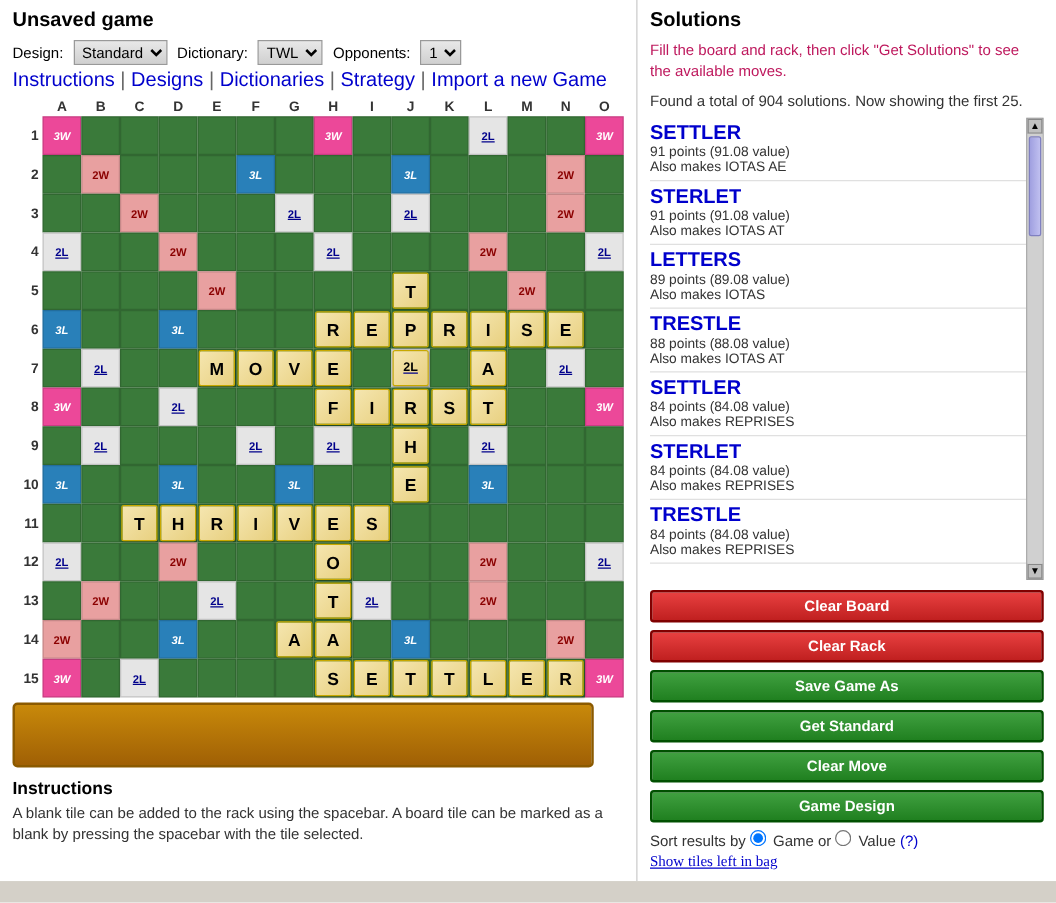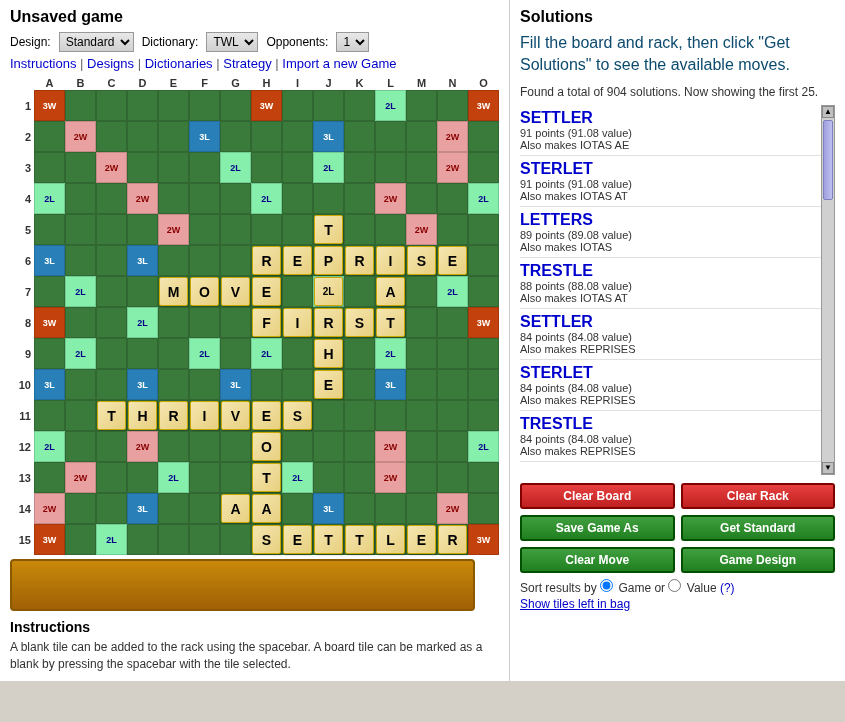--- a/index.html
+++ b/index.html
@@ -9,21 +9,21 @@
     
     
     .left-panel { width: 510px; padding: 8px 10px; }
     
     .game-title { font-size: 16px; font-weight: bold; margin-bottom: 6px; }
     
     .controls-row { display: flex; align-items: center; gap: 8px; margin-bottom: 4px; flex-wrap: wrap; }
     .control-label { font-size: 12px; }
     select { font-size: 12px; padding: 1px 2px; border: 1px solid #999; background: linear-gradient(to bottom, #e8e8e8, #d0d0d0); }
     
-    .nav-links { font-size: 13px; margin-bottom: 6px; }
+    .nav-links { font-size: 16px; margin-bottom: 6px; }
     .nav-links a { color: #00c; text-decoration: none; }
     .nav-links span { color: #666; }
     
     
     .board-container { position: relative; }
     
     .board-header { display: flex; margin-left: 24px; margin-bottom: 1px; }
     .col-label { width: 31px; text-align: center; font-size: 11px; font-weight: bold; color: #333; }
     
     .board-row { display: flex; align-items: center; }
@@ -31,24 +31,24 @@
     
     .cell {
       width: 31px; height: 31px;
       display: flex; align-items: center; justify-content: center;
       font-size: 10px; font-weight: bold;
       border: 1px solid rgba(0,0,0,0.15);
       position: relative;
     }
     
     .cell-green { background: #3a7a3a; color: #a8d8a8; }
-    .cell-3w { background: #c2410c; color: #fff; font-size: 9px; }
+    .cell-3w { background: #ec4899; color: #fff; font-size: 9px; font-style: italic; }
     .cell-2w { background: #e8a0a0; color: #8b0000; font-size: 9px; }
-    .cell-3l { background: #2980b9; color: #fff; font-size: 9px; }
-    .cell-2l { background: #86efac; color: #00008b; font-size: 9px; }
+    .cell-3l { background: #2980b9; color: #fff; font-size: 9px; font-style: italic; }
+    .cell-2l { background: #e5e5e5; color: #00008b; font-size: 9px; text-decoration: underline; }
     
     .tile {
       width: 29px; height: 29px;
       background: linear-gradient(135deg, #f5e6b0, #e8d080);
       border: 1px solid #c8a800;
       border-radius: 2px;
       display: flex; align-items: center; justify-content: center;
       font-size: 14px; font-weight: bold; color: #000;
       position: relative;
       box-shadow: 1px 1px 2px rgba(0,0,0,0.3);
@@ -68,59 +68,59 @@
     
     
     .instructions { margin-top: 8px; }
     .instructions h3 { font-size: 14px; font-weight: bold; margin-bottom: 4px; }
     .instructions p { font-size: 12px; line-height: 1.4; color: #333; }
     
     
     .right-panel { width: 364px; padding: 8px 10px; border-left: 1px solid #ccc; }
     
     .solutions-title { font-size: 16px; font-weight: bold; margin-bottom: 6px; }
-    .solutions-desc { font-size: 16px; color: #0c4a6e; margin-bottom: 8px; line-height: 1.4; }
+    .solutions-desc { font-size: 12px; color: #be185d; margin-bottom: 8px; line-height: 1.4; }
     
     .solutions-count { font-size: 12px; margin-bottom: 6px; color: #333; }
     
     .solutions-list-container { height: 370px; overflow: hidden; position: relative; display: flex; }
     
     .solutions-list { flex: 1; overflow-y: auto; }
     
     .solution-item { padding: 4px 0; border-bottom: 1px solid #e0e0e0; }
     .solution-word { color: #00c; font-weight: bold; font-size: 16px; text-decoration: none; cursor: pointer; }
     .solution-points { font-size: 11px; color: #333; }
     .solution-makes { font-size: 11px; color: #333; }
     
     .scrollbar { width: 14px; background: #e0e0e0; border: 1px solid #999; display: flex; flex-direction: column; align-items: center; }
     .scrollbar-up { width: 12px; height: 12px; background: #c0c0c0; border: 1px solid #888; cursor: pointer; display: flex; align-items: center; justify-content: center; font-size: 8px; }
     .scrollbar-track { flex: 1; width: 12px; background: #d0d0d0; position: relative; }
     .scrollbar-thumb { width: 10px; height: 80px; background: linear-gradient(to right, #a0a0e0, #c0c0f0); border: 1px solid #8080c0; position: absolute; top: 2px; left: 1px; border-radius: 2px; }
     .scrollbar-down { width: 12px; height: 12px; background: #c0c0c0; border: 1px solid #888; cursor: pointer; display: flex; align-items: center; justify-content: center; font-size: 8px; }
     
     
     .buttons-section { margin-top: 8px; }
-    .button-row { display: flex; gap: 6px; margin-bottom: 6px; }
+    .button-row { display: flex; gap: 6px; margin-bottom: 6px; flex-direction: column; }
     
     .btn-red { 
       background: linear-gradient(to bottom, #e84040, #c02020);
       color: #fff; font-size: 12px; font-weight: bold;
       border: 2px solid #800000; border-radius: 3px;
       padding: 4px 10px; cursor: pointer; flex: 1;
     }
     .btn-green { 
       background: linear-gradient(to bottom, #40a040, #208020);
       color: #fff; font-size: 12px; font-weight: bold;
       border: 2px solid #005000; border-radius: 3px;
       padding: 4px 10px; cursor: pointer; flex: 1;
     }
     
     .sort-row { font-size: 12px; color: #333; margin-top: 4px; }
     .sort-row input[type="radio"] { margin-right: 2px; }
-    .show-tiles { font-size: 12px; color: #00c; cursor: pointer; text-decoration: underline; margin-top: 2px; }
+    .show-tiles { font-size: 12px; color: #00c; cursor: pointer; text-decoration: underline; margin-top: 2px; font-family: Liberation Serif, serif; }
     
     .value-help { color: #00c; }
   </style>
 </head>
 <body>
 
 <div class="main-container">
 
   <div class="left-panel">
     <div class="game-title">Unsaved game</div>

